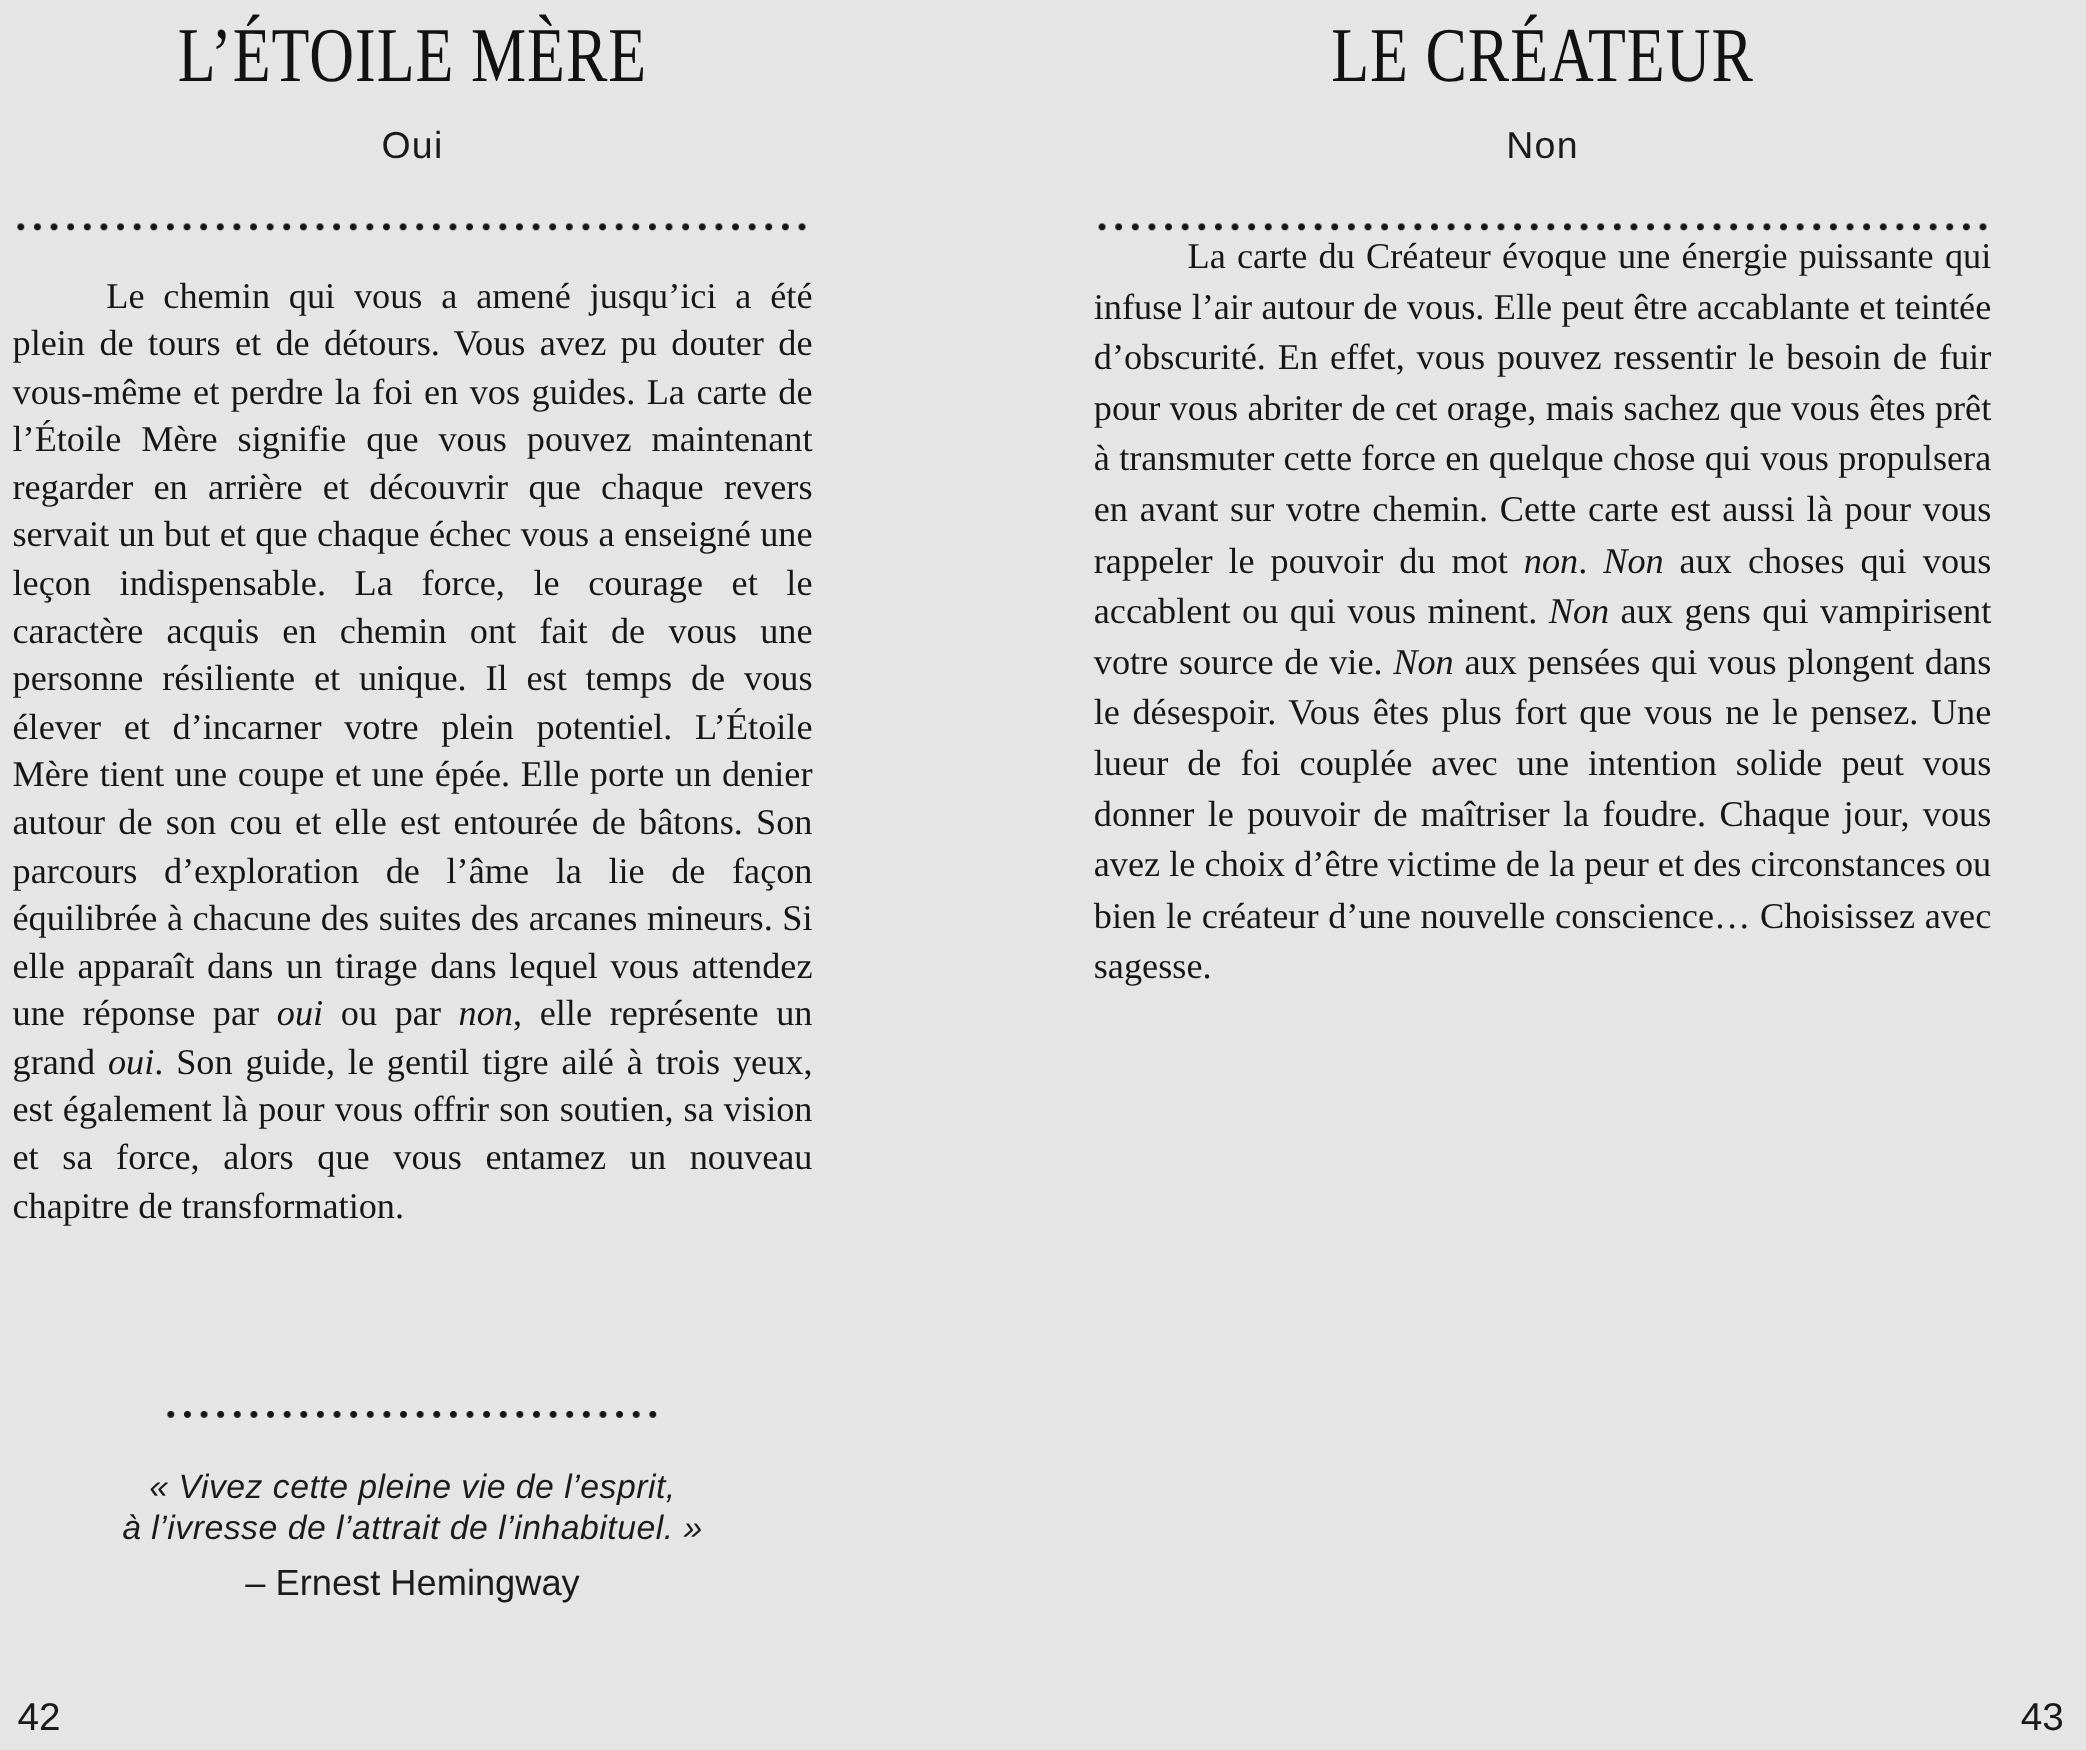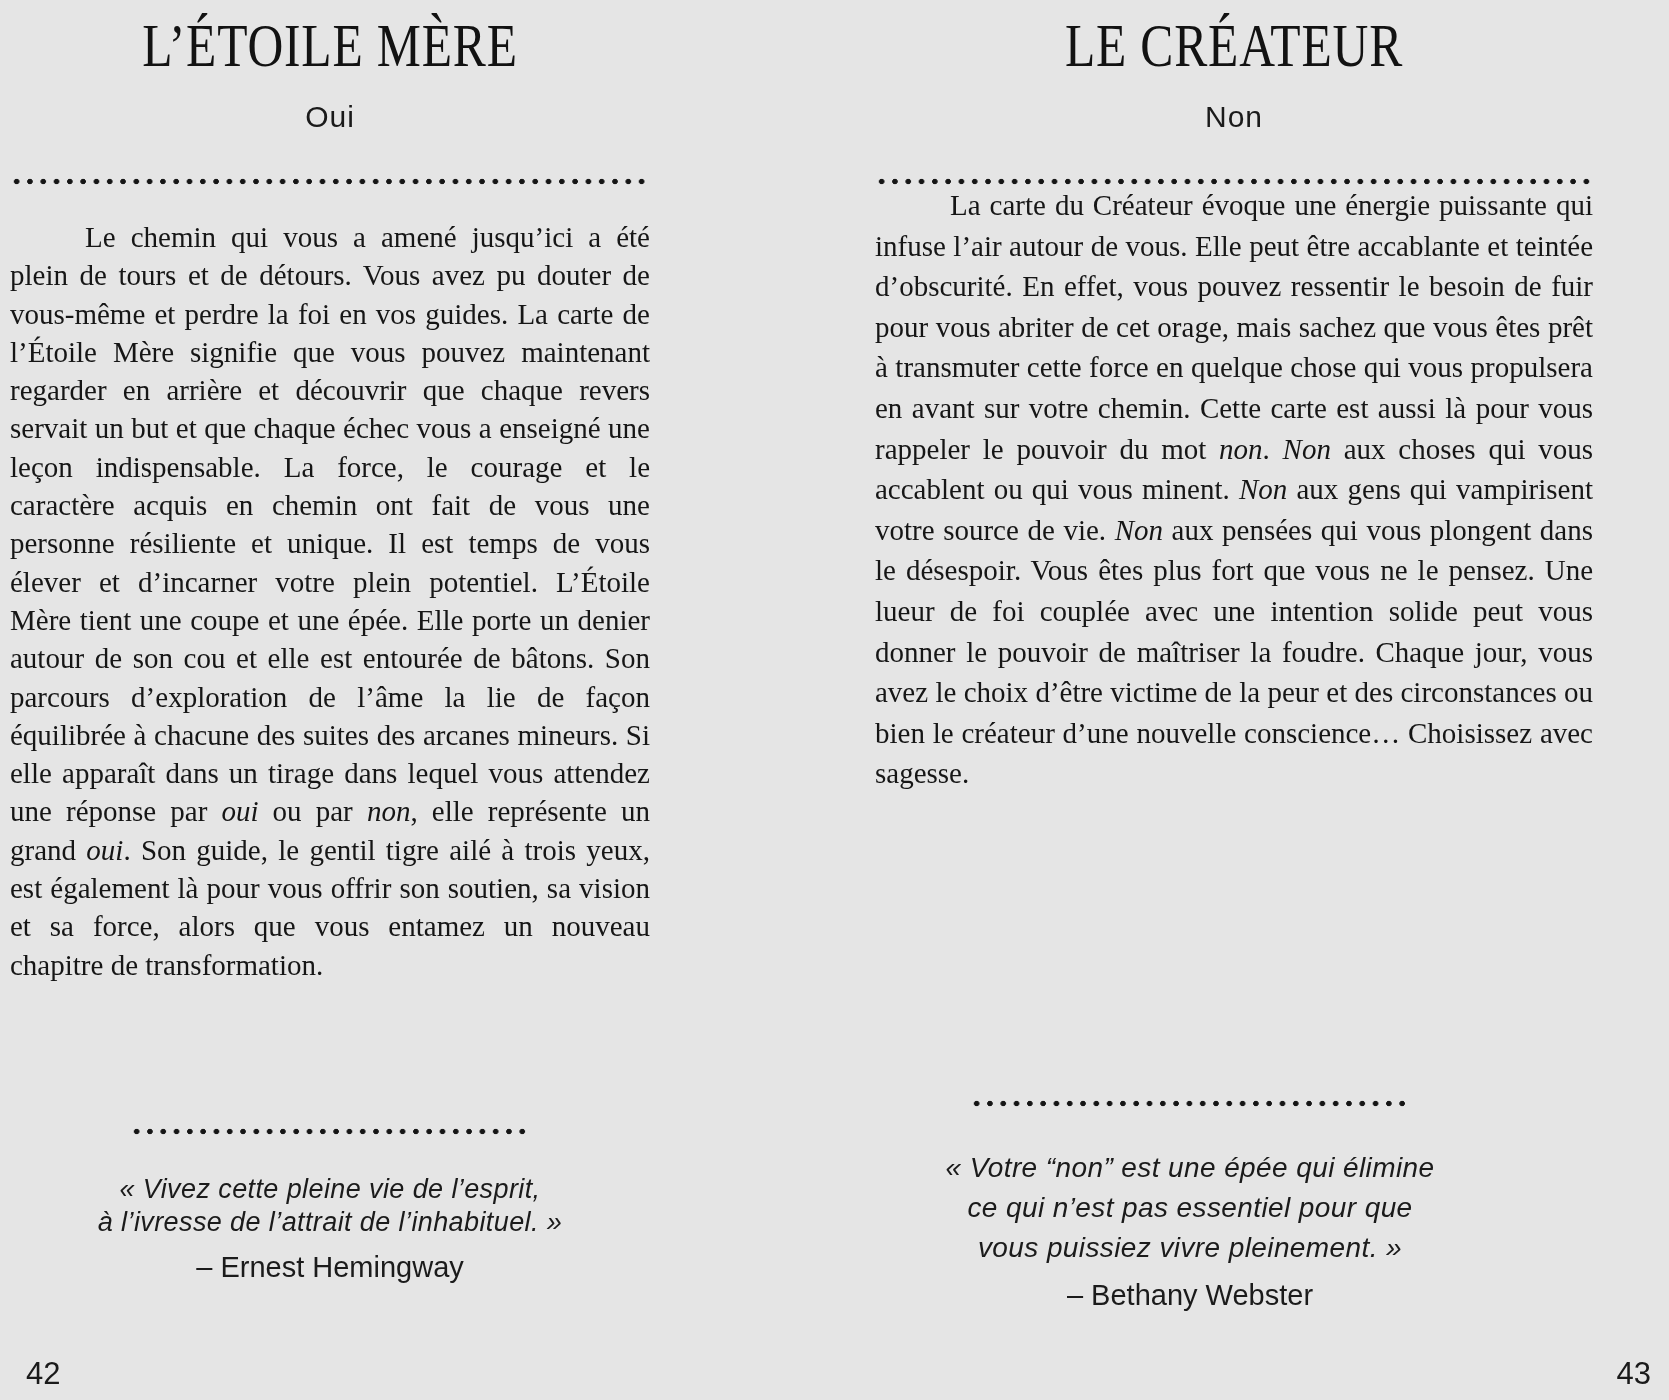--- a/index.html
+++ b/index.html
@@ -98,21 +98,21 @@
   .page-left  .attribution { margin-top: 13px; font-size: 29px; }
   .page-right .attribution { margin-top: 11px; font-size: 29px; }
 
   .page-num {
     position: absolute;
     bottom: 8px;
     font-family: "Liberation Sans", sans-serif;
     font-size: 31px;
     color: #1a1a1a;
   }
-  .page-num-left  { left: 26px; margin-top: 40px; }
+  .page-num-left  { left: 14px; margin-top: 40px; }
   .page-num-right { right: 18px; }
 </style>
 </head>
 <body>
 
 <div class="spread">
 
   <section class="page page-left">
     <h1 class="card-title">L’ÉTOILE MÈRE</h1>
     <div class="card-subtitle">Oui</div>
@@ -130,26 +130,17 @@
 
     <div class="page-num page-num-left">42</div>
   </section>
 
   <section class="page page-right">
     <h1 class="card-title">LE CRÉATEUR</h1>
     <div class="card-subtitle">Non</div>
     <div class="dotted-rule rule-top"></div>
     <p class="body-text"><span>La carte du Créateur évoque une énergie puissante qui infuse l’air autour de vous. Elle peut être accablante et teintée d’obscurité. En effet, vous pouvez ressentir le besoin de fuir pour vous abriter de cet orage, mais sachez que vous êtes prêt à transmuter cette force en quelque chose qui vous propulsera en avant sur votre chemin. Cette carte est aussi là pour vous rappeler le pouvoir du mot </span><span class="it">non</span><span>. </span><span class="it">Non</span><span> aux choses qui vous accablent ou qui vous minent. </span><span class="it">Non</span><span> aux gens qui vampirisent votre source de vie. </span><span class="it">Non</span><span> aux pensées qui vous plongent dans le désespoir. Vous êtes plus fort que vous ne le pensez. Une lueur de foi couplée avec une intention solide peut vous donner le pouvoir de maîtriser la foudre. Chaque jour, vous avez le choix d’être victime de la peur et des circonstances ou bien le créateur d’une nouvelle conscience… Choisissez avec sagesse.</span></p>
 
-    <div class="quote-section">
-      <div class="dotted-rule rule-short"></div>
-      <div class="quote">
-        <div>« Votre “non” est une épée qui élimine</div>
-        <div>ce qui n’est pas essentiel pour que</div>
-        <div>vous puissiez vivre pleinement. »</div>
-      </div>
-      <div class="attribution">– Bethany Webster</div>
-    </div>
 
     <div class="page-num page-num-right">43</div>
   </section>
 
 </div>
 
 </body></html>

